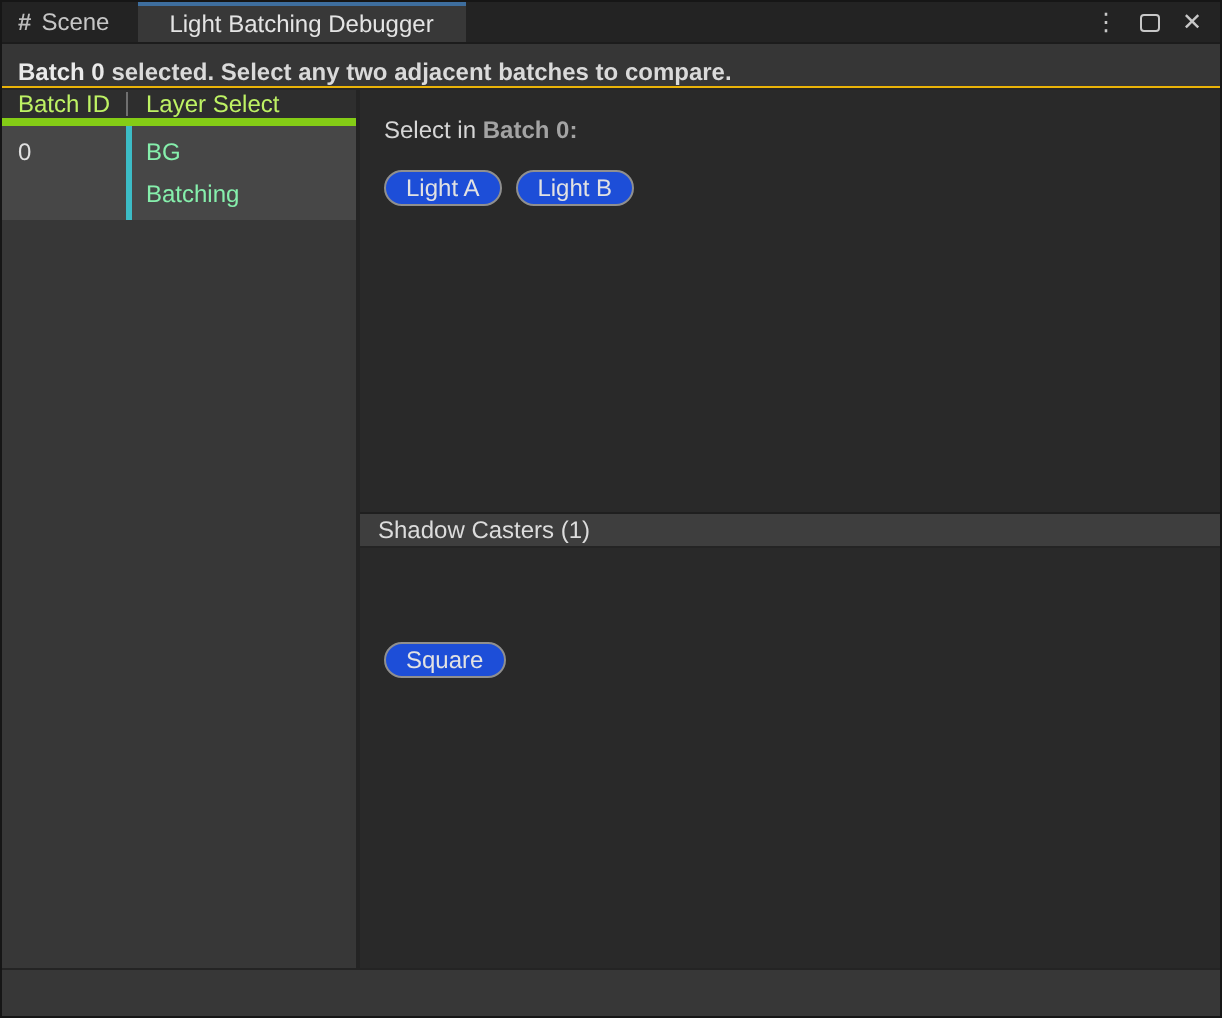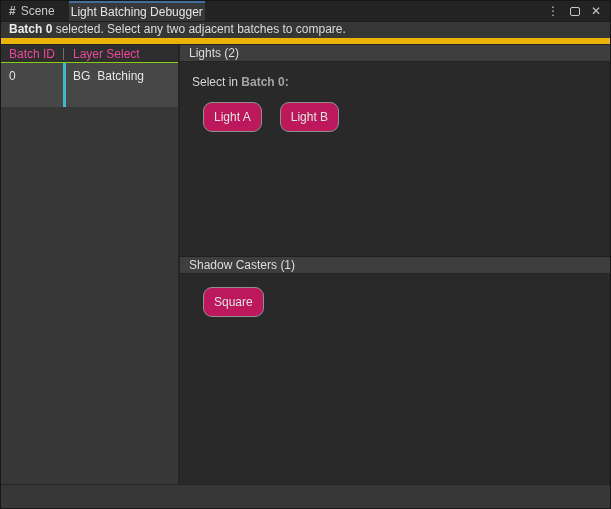--- a/index.html
+++ b/index.html
@@ -23,114 +23,113 @@
   }
   .tab-scene {
     display:flex; align-items:center; gap:5px;
     padding:0 14px 0 8px; color:#c6c6c6; cursor:default;
   }
   .tab-scene .scene-glyph { font-weight:bold; color:#bdbdbd; }
   .tab-active {
     background:#383838;
     border-top:2px solid #3E6E9E;
     display:flex; align-items:center;
-    padding:0 2px; color:#e4e4e4; cursor:default;
+    padding:0 16px; color:#e4e4e4; cursor:default;
   }
   .tabbar-spacer { flex:1; }
   .win-controls {
     display:flex; align-items:center; gap:11px;
     padding-right:9px; color:#c8c8c8;
   }
   .win-controls .menu-glyph { font-size:12px; letter-spacing:0; }
   .maximize-box {
     width:10px; height:9px;
     border:1.5px solid #c8c8c8; border-radius:2px;
     display:inline-block;
   }
   .close-glyph { font-size:12px; }
 
   
   .infobar {
     flex:0 0 22px; height:22px;
     background:#363636;
-    border-bottom:6px solid #eab308;
-    display:flex; align-items:flex-start;
-    padding:0 8px; color:#dadada;
+    border-bottom:1px solid #eab308;
+    display:flex; align-items:flex-end;
+    padding:0 8px; color:#dadada;font-weight:bold;
   }
   .infobar b { color:#eaeaea; }
 
   
   .main {
     flex:1; min-height:0;
     display:flex;
     border-top:1px solid #262626;
   }
 
   
   .left-panel {
     flex:0 0 179px; width:179px;
     background:#373737;
     border-right:2px solid #242424;
     display:flex; flex-direction:column;
   }
   .col-header {
     flex:0 0 18px; height:18px;
     background:#2e2e2e;
-    border-bottom:1px solid #84cc16;
+    border-bottom:4px solid #84cc16;
     display:flex; align-items:center;
-    color:#ec4899;
+    color:#bef264;
   }
   .col-batch-id { width:62px; padding-left:8px; }
   .col-sep { width:1px; height:12px; background:#707070; margin-right:9px; }
   .batch-row {
     min-height:44px;
     background:#474747;
     display:flex; align-items:stretch;
     cursor:default;
   }
   .cell-id { width:62px; padding:6px 0 0 8px; color:#e0e0e0; }
   .row-accent { width:3px; background:#3CBCC6; }
   .cell-layers {
     padding:6px 0 6px 7px;
-    display:flex; flex-direction:row; gap:7px; color:#e5e5e5;
+    display:flex; flex-direction:column; gap:7px; color:#86efac;
   }
 
   
   .right-panel {
     flex:1; min-width:0;
     background:#292929;
     display:flex; flex-direction:column;
   }
   .section-lights {
     flex:0 0 212px; height:212px;
     display:flex; flex-direction:column;
     border-bottom:1px solid #1f1f1f;
   }
-  .section-shadow { flex:1; display:flex; flex-direction:column; }
+  .section-shadow { flex:1; display:flex; flex-direction:column;gap:34px; }
   .section-header {
     flex:0 0 17px; height:17px;
     background:#3E3E3E;
     border-bottom:1px solid #242424;
     display:flex; align-items:center;
     padding-left:9px; color:#dcdcdc;
   }
   .section-body { padding:13px 12px; }
   .section-caption { margin-bottom:13px; color:#d6d6d6; }
   .section-caption b { color:#a3a3a3; }
   .chip-row { display:flex; gap:7px; }
   .chip {
-    background:#be185d;
+    background:#1d4ed8;
     border:1px solid #8f8f8f;
     border-radius:9px;
-    height:30px;
+    height:18px;
     padding:0 10px;
     display:inline-flex; align-items:center;
     color:#e2e2e2;
     cursor:default;
-    margin-left:11px;
   }
 
   
   .bottombar {
     flex:0 0 24px; height:24px;
     background:#373737;
     border-top:1px solid #242424;
   }
 </style>
 </head>
@@ -172,23 +171,20 @@
         <span class="cell-layers">
           <span>BG</span>
           <span>Batching</span>
         </span>
       </div>
     </div>
 
     <div class="right-panel">
 
       <div class="section-lights">
-        <div class="section-header">
-          <span>Lights (2)</span>
-        </div>
         <div class="section-body">
           <div class="section-caption"><span>Select in </span><b>Batch 0:</b></div>
           <div class="chip-row">
             <span class="chip">Light A</span>
             <span class="chip">Light B</span>
           </div>
         </div>
       </div>
 
       <div class="section-shadow">

